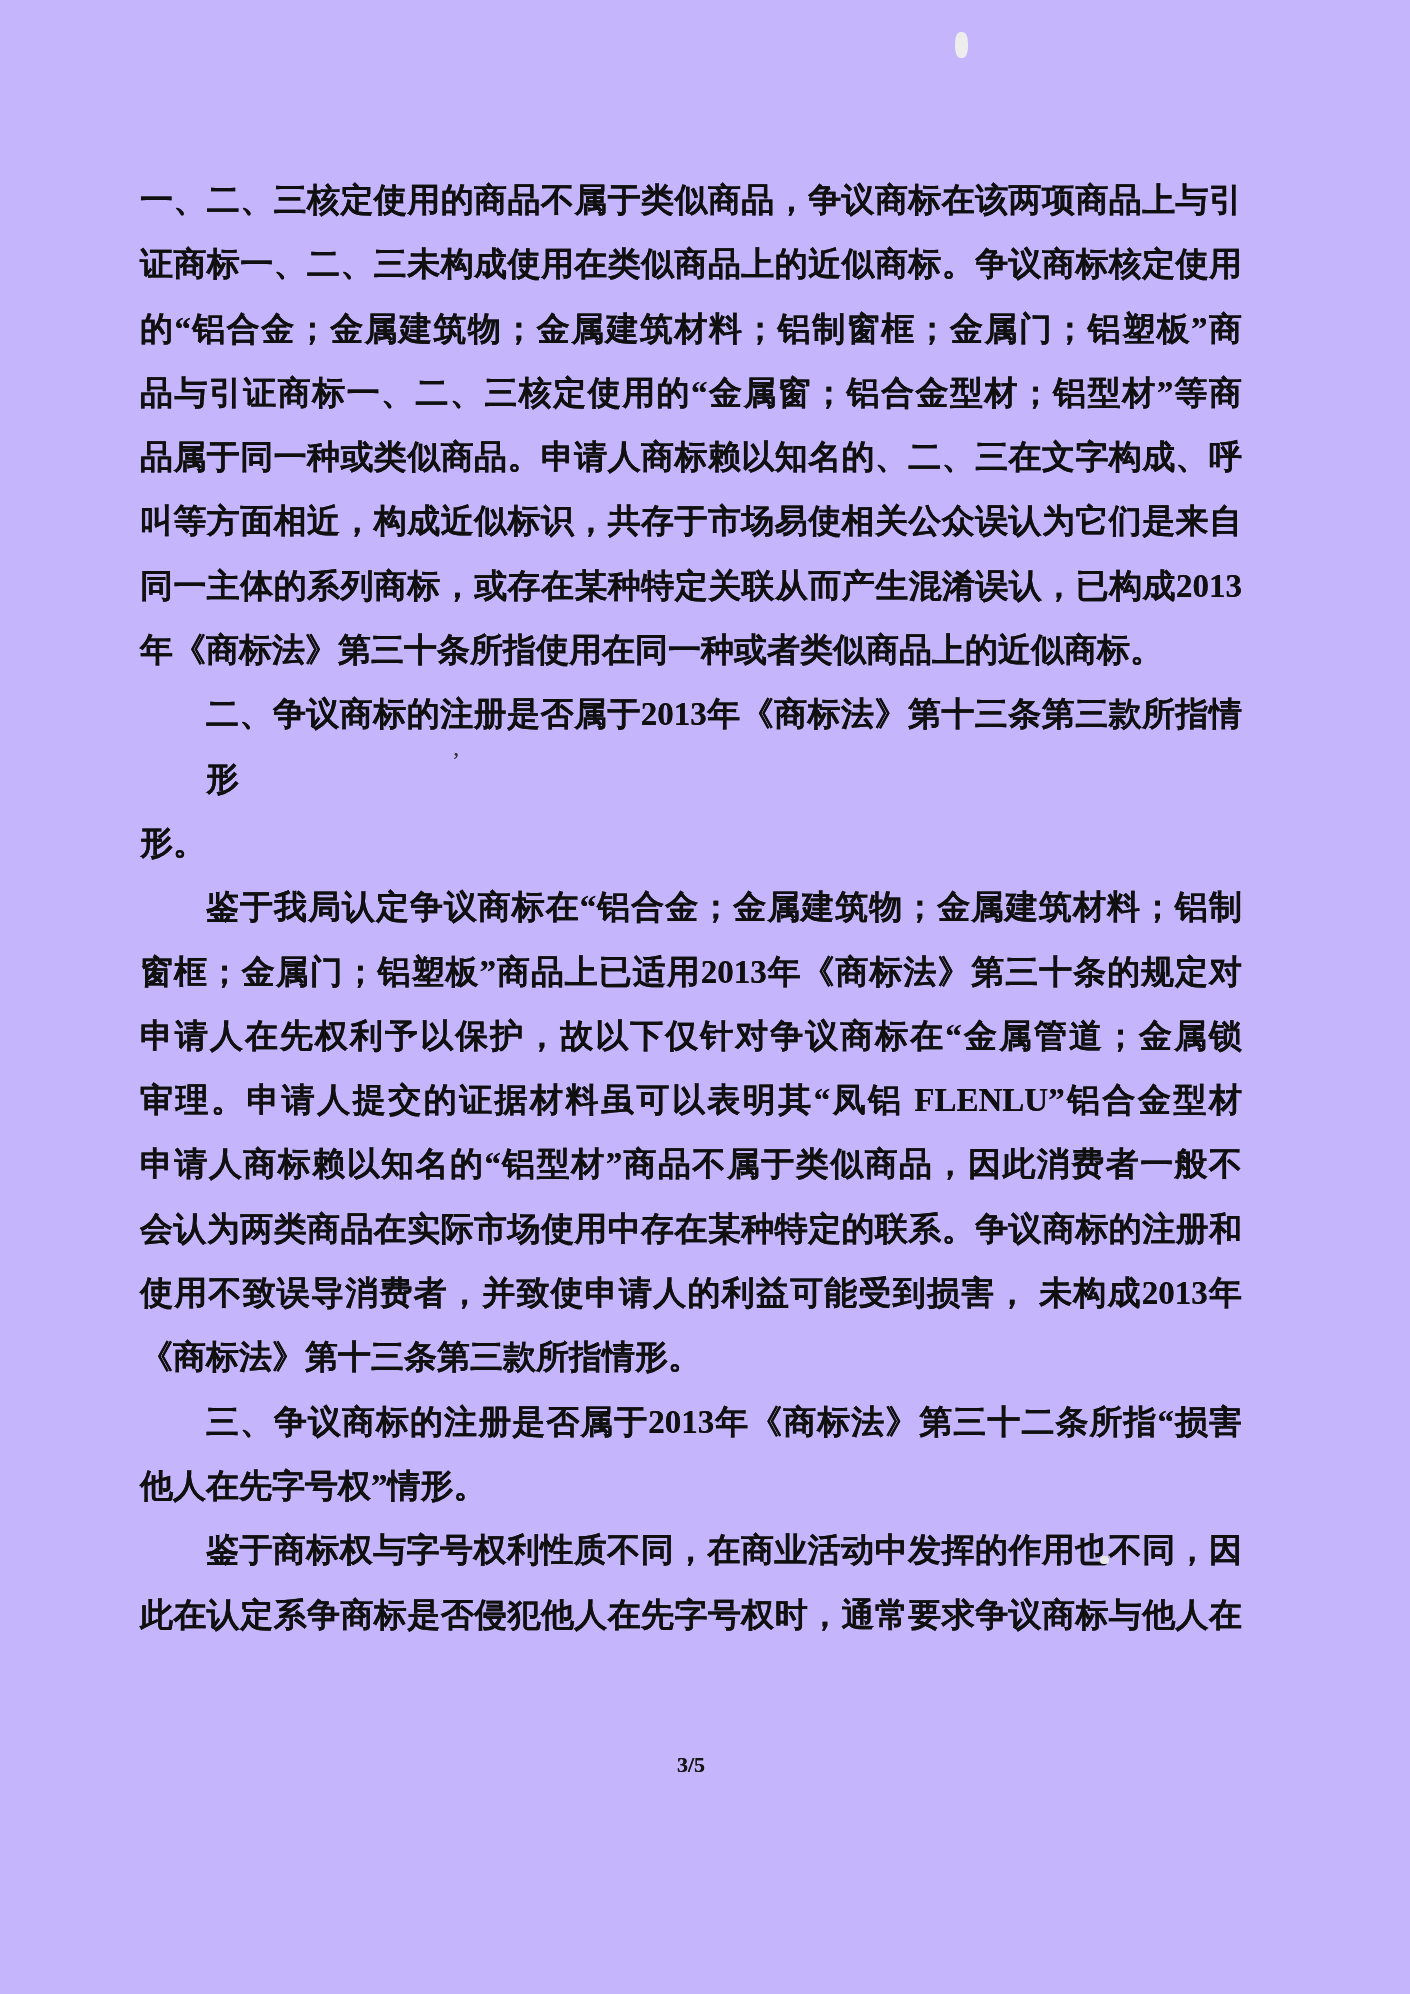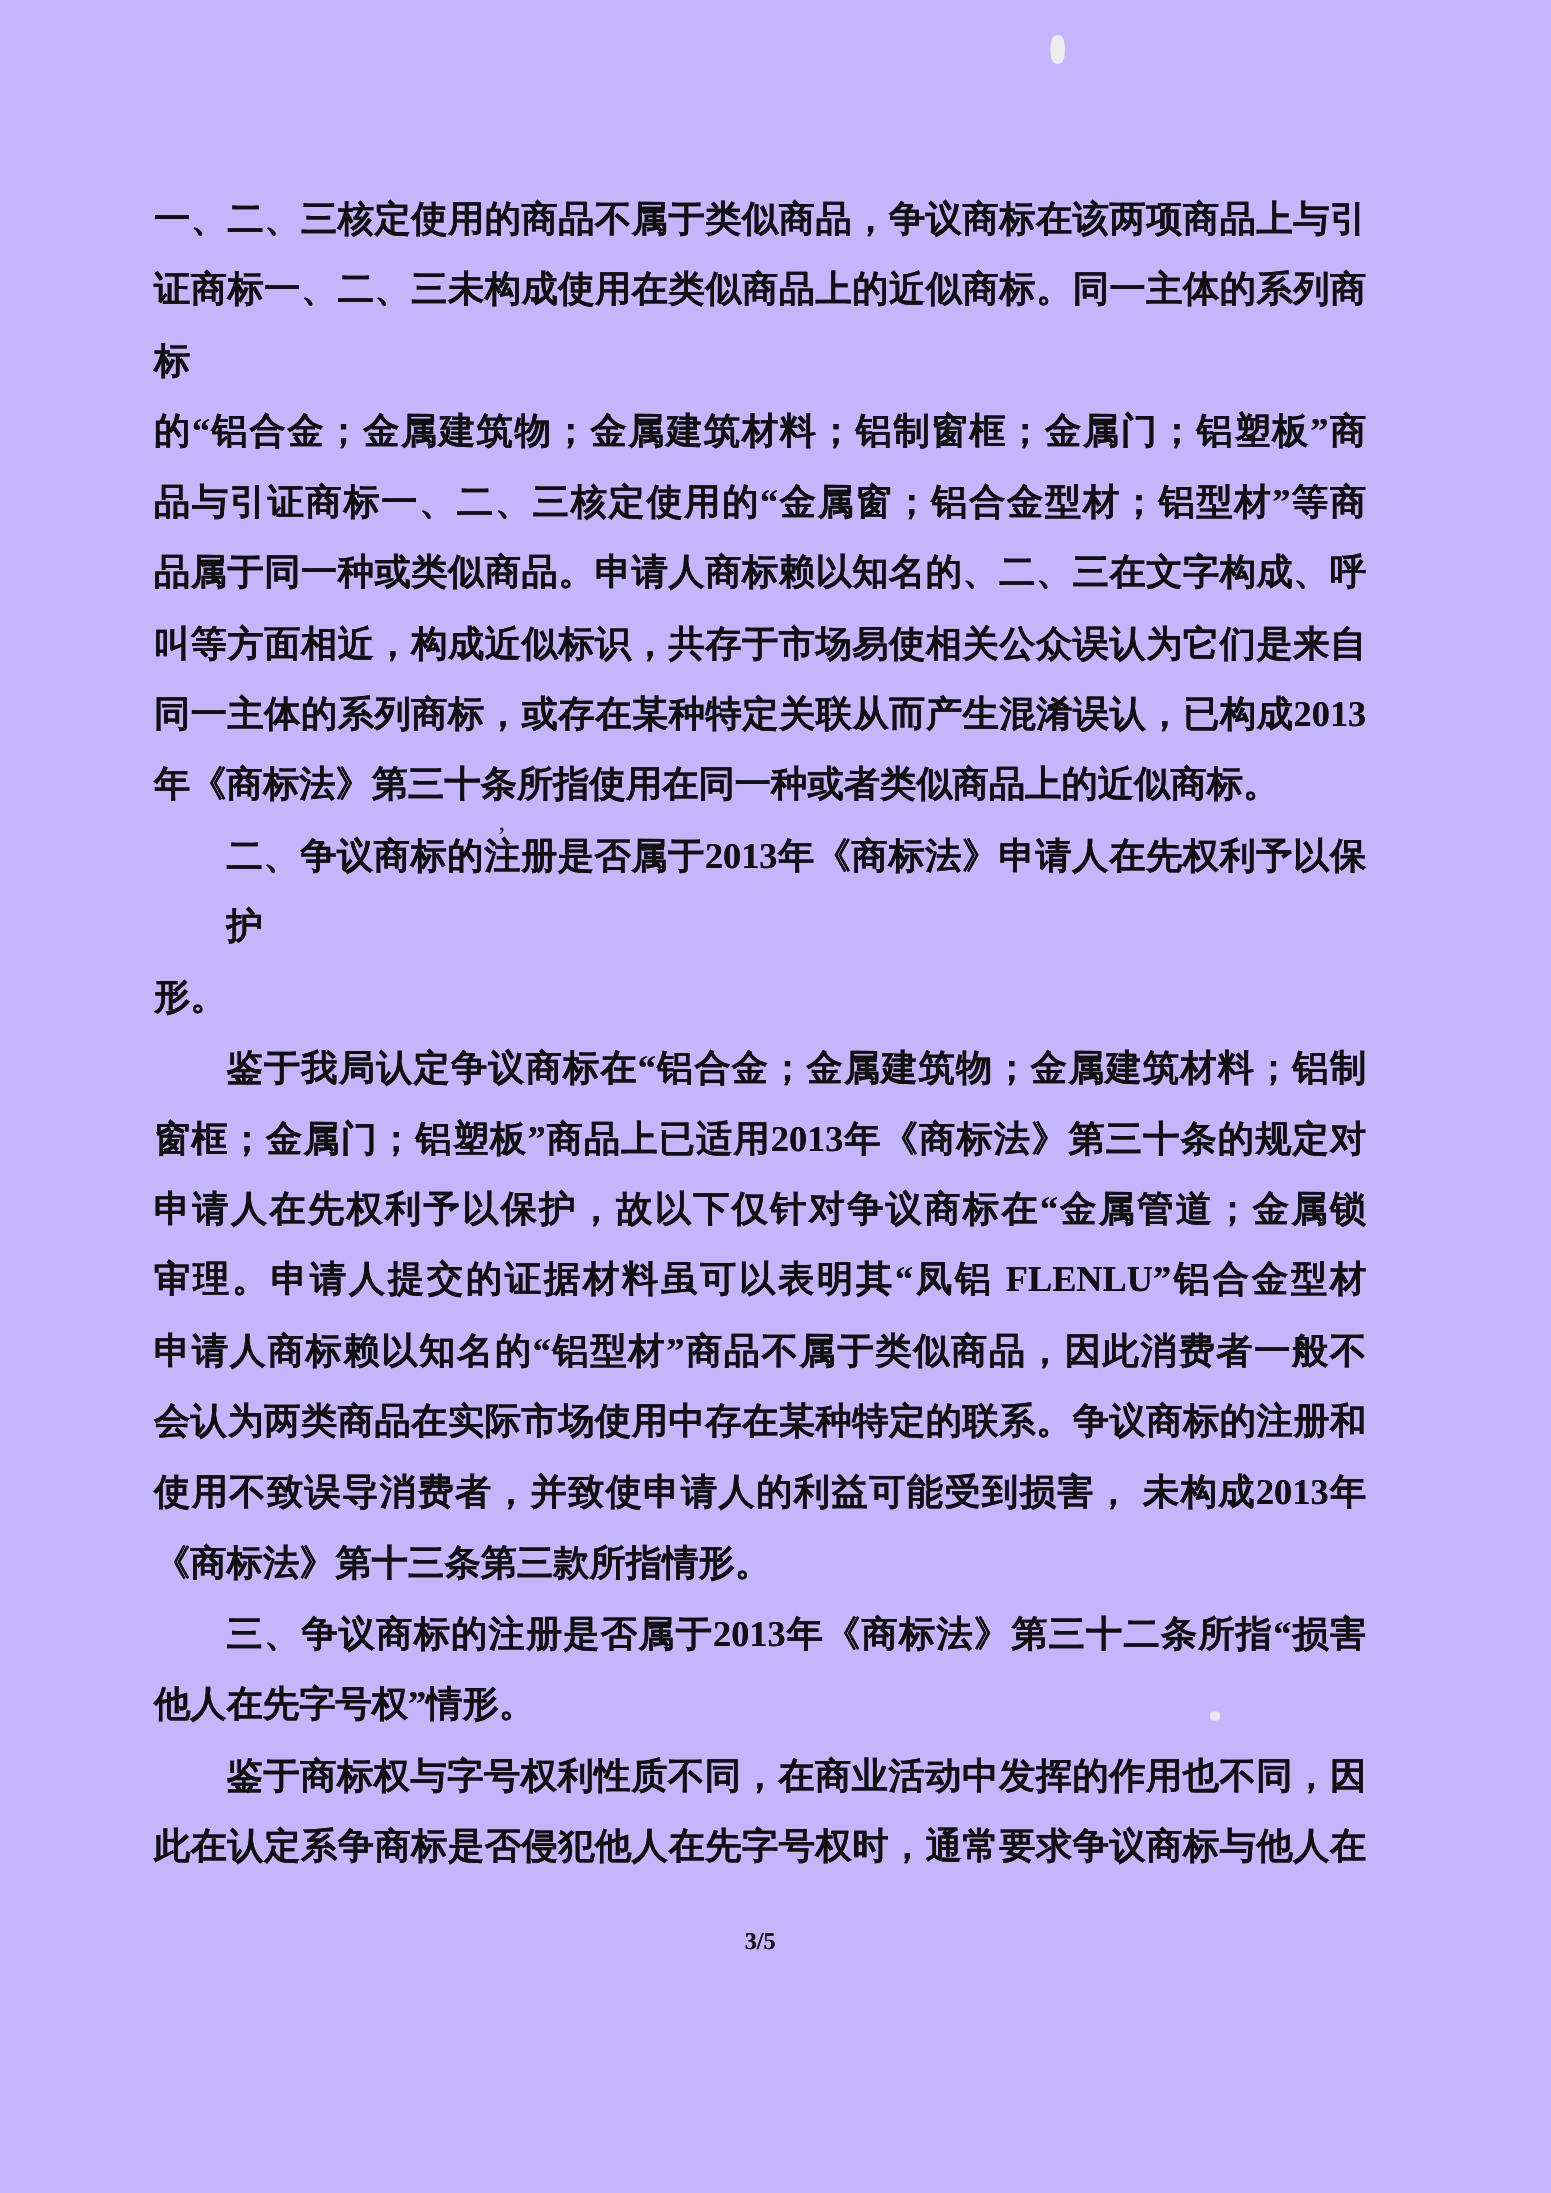--- a/index.html
+++ b/index.html
@@ -77,28 +77,28 @@
     height: 8px;
     background: #e9e9e9;
   }
 </style>
 </head>
 <body>
 
 <div class="page">
   <div class="text-block" id="doc-body">
       <div class="line">一、二、三核定使用的商品不属于类似商品，争议商标在该两项商品上与引</div>
-      <div class="line">证商标一、二、三未构成使用在类似商品上的近似商标。同一主体的系列商标</div>
+      <div class="line">证商标一、二、三未构成使用在类似商品上的近似商标。争议商标核定使用</div>
       <div class="line">的“铝合金；金属建筑物；金属建筑材料；铝制窗框；金属门；铝塑板”商</div>
       <div class="line">品与引证商标一、二、三核定使用的“金属窗；铝合金型材；铝型材”等商</div>
       <div class="line">品属于同一种或类似商品。申请人商标赖以知名的、二、三在文字构成、呼</div>
       <div class="line">叫等方面相近，构成近似标识，共存于市场易使相关公众误认为它们是来自</div>
       <div class="line">同一主体的系列商标，或存在某种特定关联从而产生混淆误认，已构成2013</div>
       <div class="line last">年《商标法》第三十条所指使用在同一种或者类似商品上的近似商标。</div>
-      <div class="line indent">二、争议商标的注册是否属于2013年《商标法》申请人在先权利予以保护</div>
+      <div class="line indent">二、争议商标的注册是否属于2013年《商标法》第十三条第三款所指情形</div>
       <div class="line last">形。</div>
       <div class="line indent">鉴于我局认定争议商标在“铝合金；金属建筑物；金属建筑材料；铝制</div>
       <div class="line">窗框；金属门；铝塑板”商品上已适用2013年《商标法》第三十条的规定对</div>
       <div class="line">申请人在先权利予以保护，故以下仅针对争议商标在“金属管道；金属锁</div>
       <div class="line">审理。申请人提交的证据材料虽可以表明其“凤铝 FLENLU”铝合金型材</div>
       <div class="line">申请人商标赖以知名的“铝型材”商品不属于类似商品，因此消费者一般不</div>
       <div class="line">会认为两类商品在实际市场使用中存在某种特定的联系。争议商标的注册和</div>
       <div class="line">使用不致误导消费者，并致使申请人的利益可能受到损害， 未构成2013年</div>
       <div class="line last">《商标法》第十三条第三款所指情形。</div>
       <div class="line indent">三、争议商标的注册是否属于2013年《商标法》第三十二条所指“损害</div>

